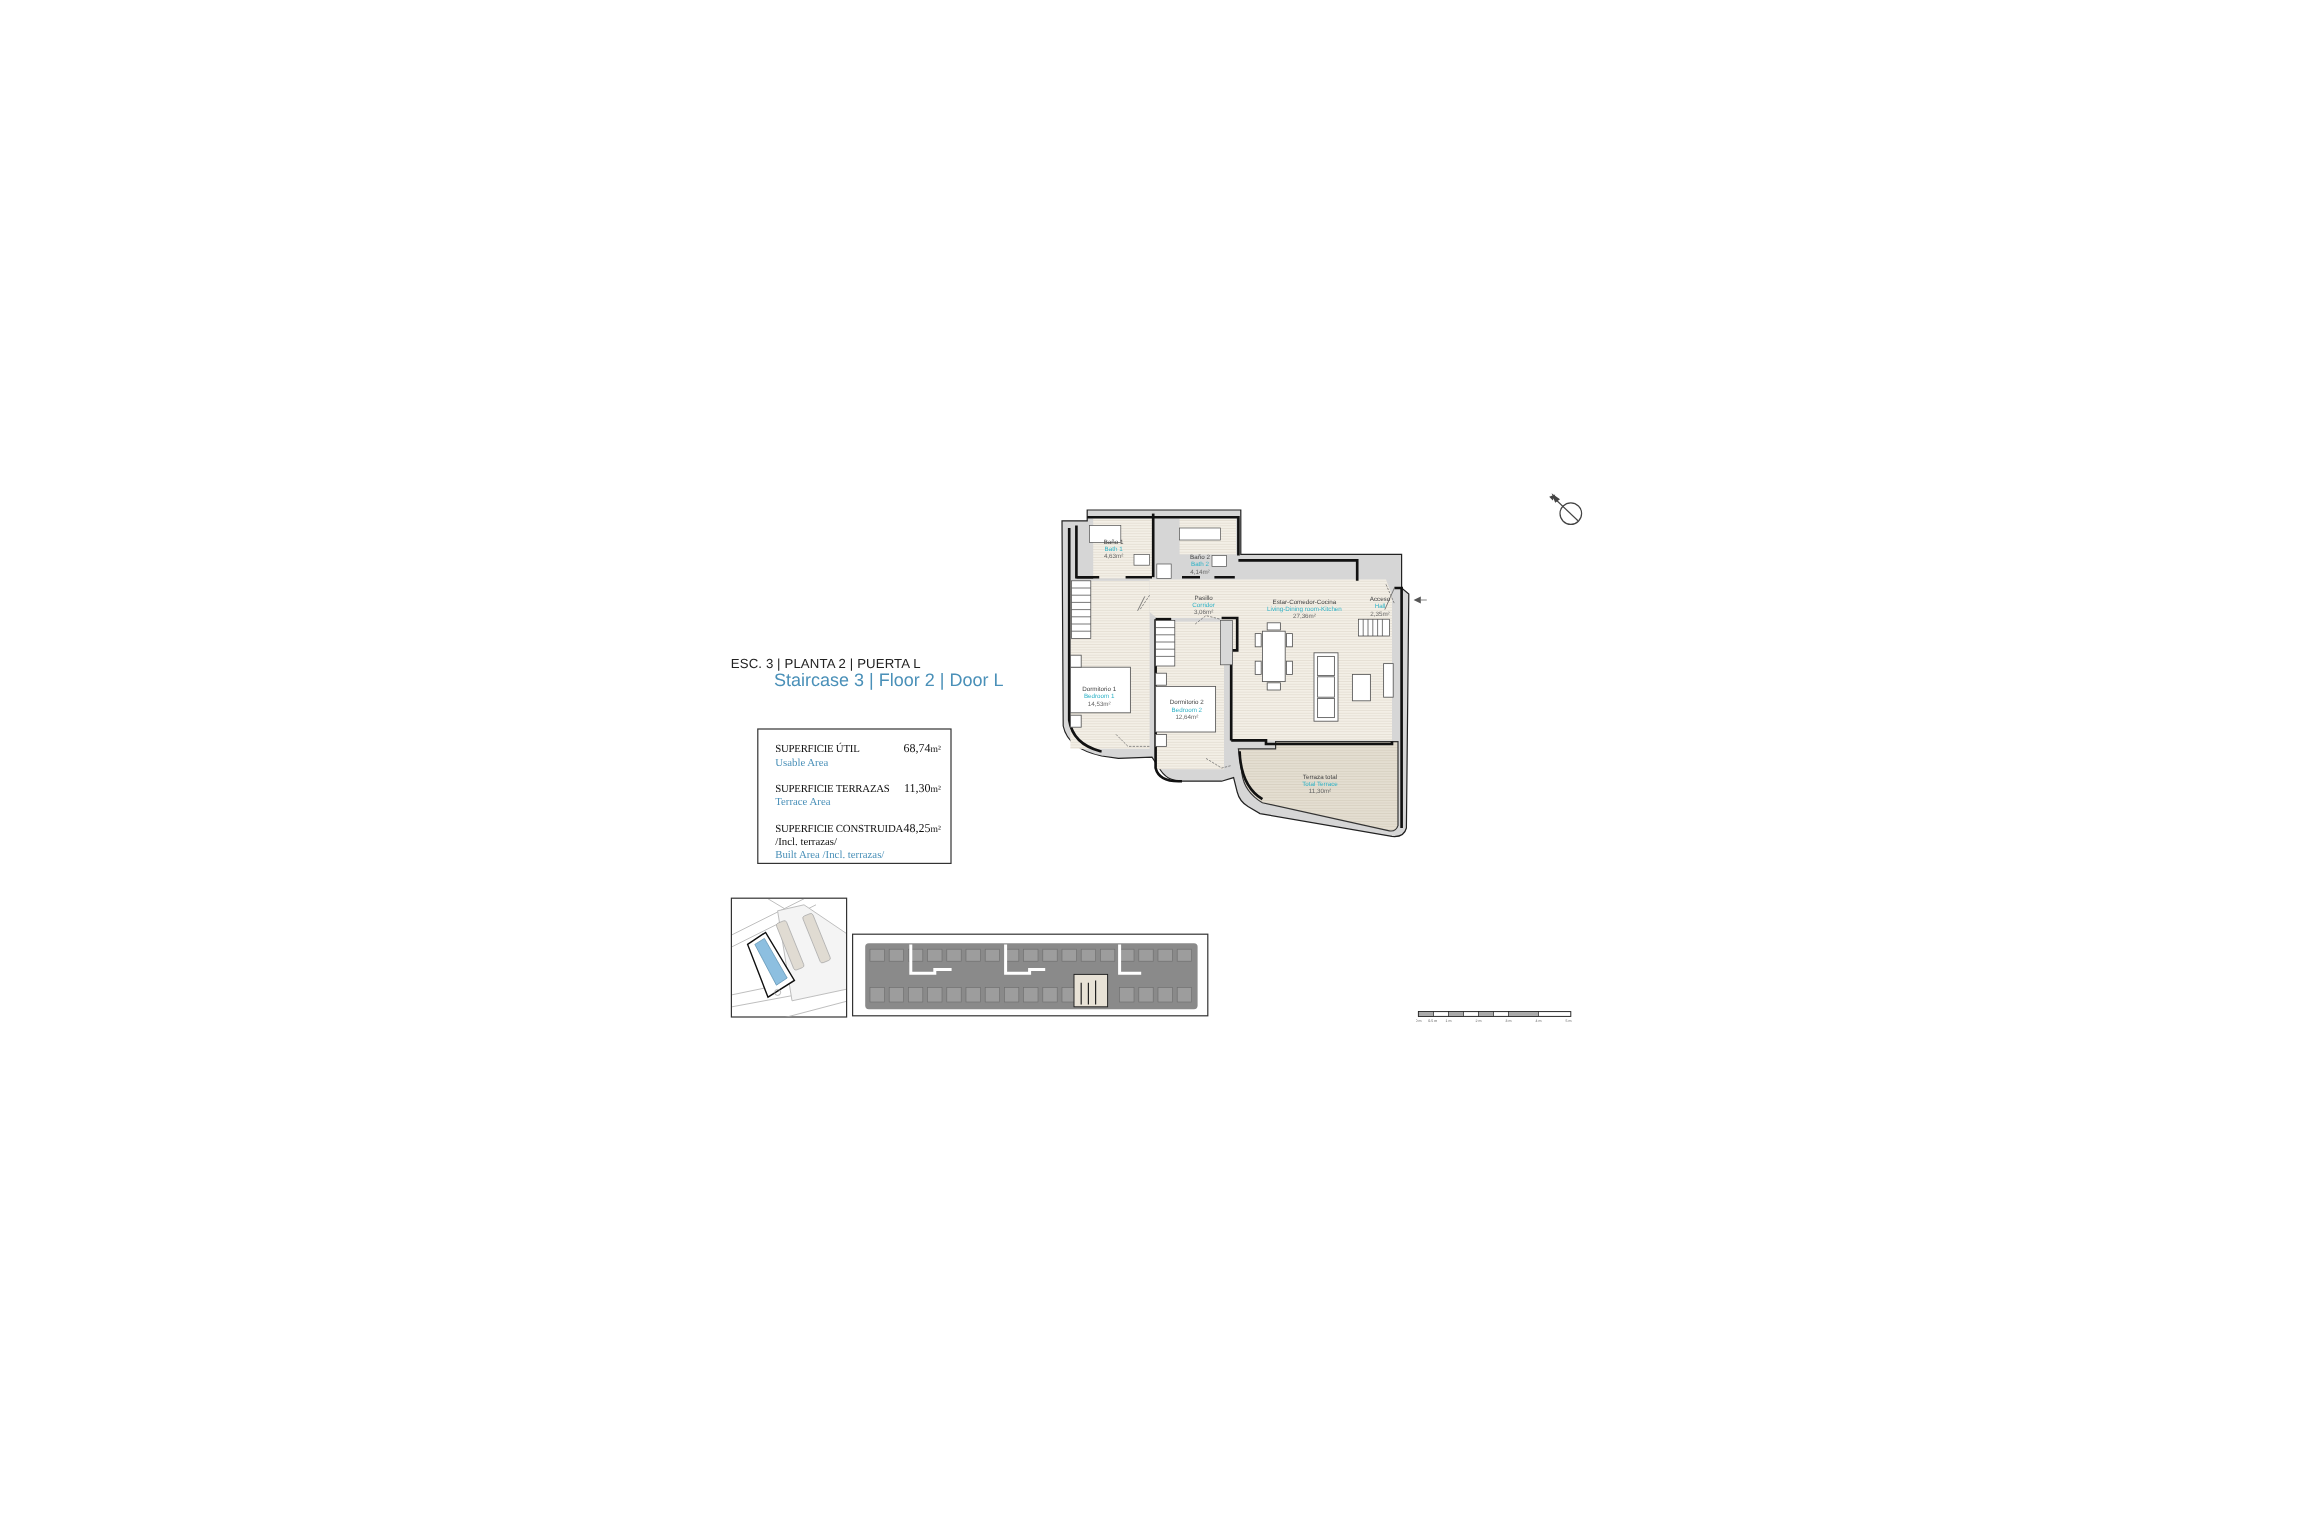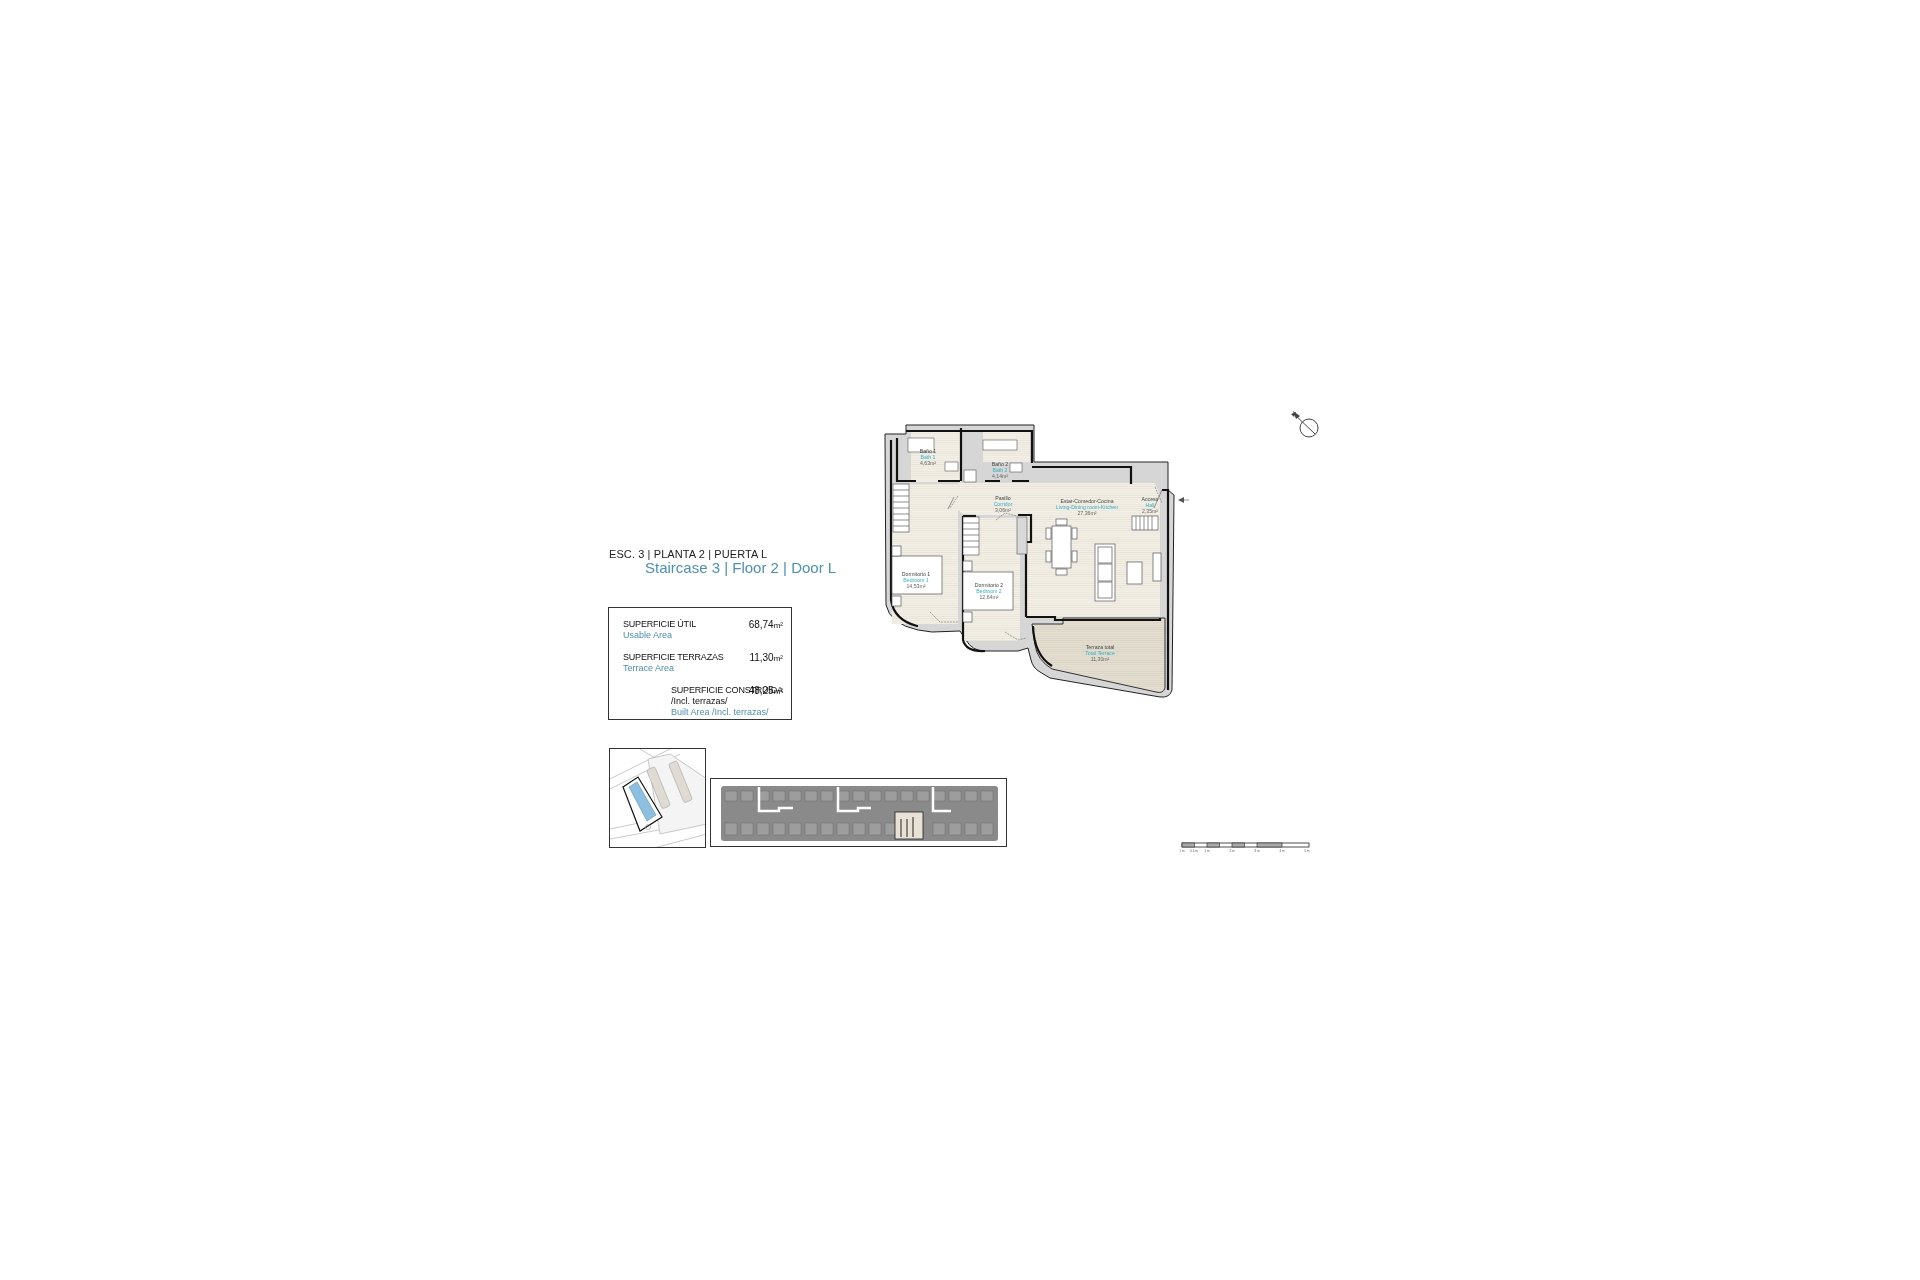--- a/index.html
+++ b/index.html
@@ -1,20 +1,20 @@
 <!DOCTYPE html>
 <html><head>
 <meta charset="utf-8">
 <style>
   html, body { margin:0; padding:0; background:#ffffff; }
   body { width:1920px; height:1280px; position:relative; overflow:hidden; font-family:"Liberation Sans", sans-serif; }
   .abs { position:absolute; }
   .title { left:609px; top:548px; font-size:11px; color:#222; letter-spacing:0.1px; white-space:nowrap; }
   .subtitle { left:609px; top:559px; font-size:15px; color:#4a90b8; white-space:nowrap;margin-left:36px; }
-  .area-box { left:608px; top:607px; width:184px; height:113px; border:1.5px solid #333; box-sizing:border-box; }
+  .area-box { left:631px; top:607px; width:162px; height:113px; border:1.5px solid #333; box-sizing:border-box;font-family:Liberation Serif, serif; }
   .area-row { position:absolute; left:14px; right:8px; }
   .area-label { font-size:9px; color:#111; font-weight:normal; letter-spacing:-0.2px; line-height:11px; }
   .area-sub { font-size:9px; color:#4a90b8; line-height:11px; }
   .area-sub2 { font-size:9px; color:#111; line-height:11px; }
   .area-val { position:absolute; right:0; top:0; font-size:10px; color:#111; }
   .site-map { left:609px; top:748px; width:97px; height:100px; border:1px solid #333; box-sizing:border-box; background:#fff; overflow:hidden; }
   .key-plan { left:710px; top:778px; width:297px; height:69px; border:1px solid #333; box-sizing:border-box; background:#fff; }
   .floorplan { left:880px; top:420px; width:320px; height:290px; }
   .compass { left:1288px; top:408px; width:40px; height:36px; }
   .scalebar { left:1180px; top:840px; width:140px; height:20px; }
@@ -30,21 +30,21 @@
   <div class="area-row" style="top:11px;">
     <div class="area-label">SUPERFICIE ÚTIL</div>
     <div class="area-sub">Usable Area</div>
     <div class="area-val"><span>68,74</span><span style="font-size:8px;">m²</span></div>
   </div>
   <div class="area-row" style="top:44px;">
     <div class="area-label">SUPERFICIE TERRAZAS</div>
     <div class="area-sub">Terrace Area</div>
     <div class="area-val"><span>11,30</span><span style="font-size:8px;">m²</span></div>
   </div>
-  <div class="area-row" style="top:77px;margin-left:48px;">
+  <div class="area-row" style="top:77px;">
     <div class="area-label">SUPERFICIE CONSTRUIDA</div>
     <div class="area-sub2">/Incl. terrazas/</div>
     <div class="area-sub">Built Area /Incl. terrazas/</div>
     <div class="area-val"><span>48,25</span><span style="font-size:8px;">m²</span></div>
   </div>
 </div>
 
 <div class="abs site-map">
   <svg width="97" height="100" viewBox="0 0 97 100">
     <g stroke="#bbb" stroke-width="0.8" fill="none">

